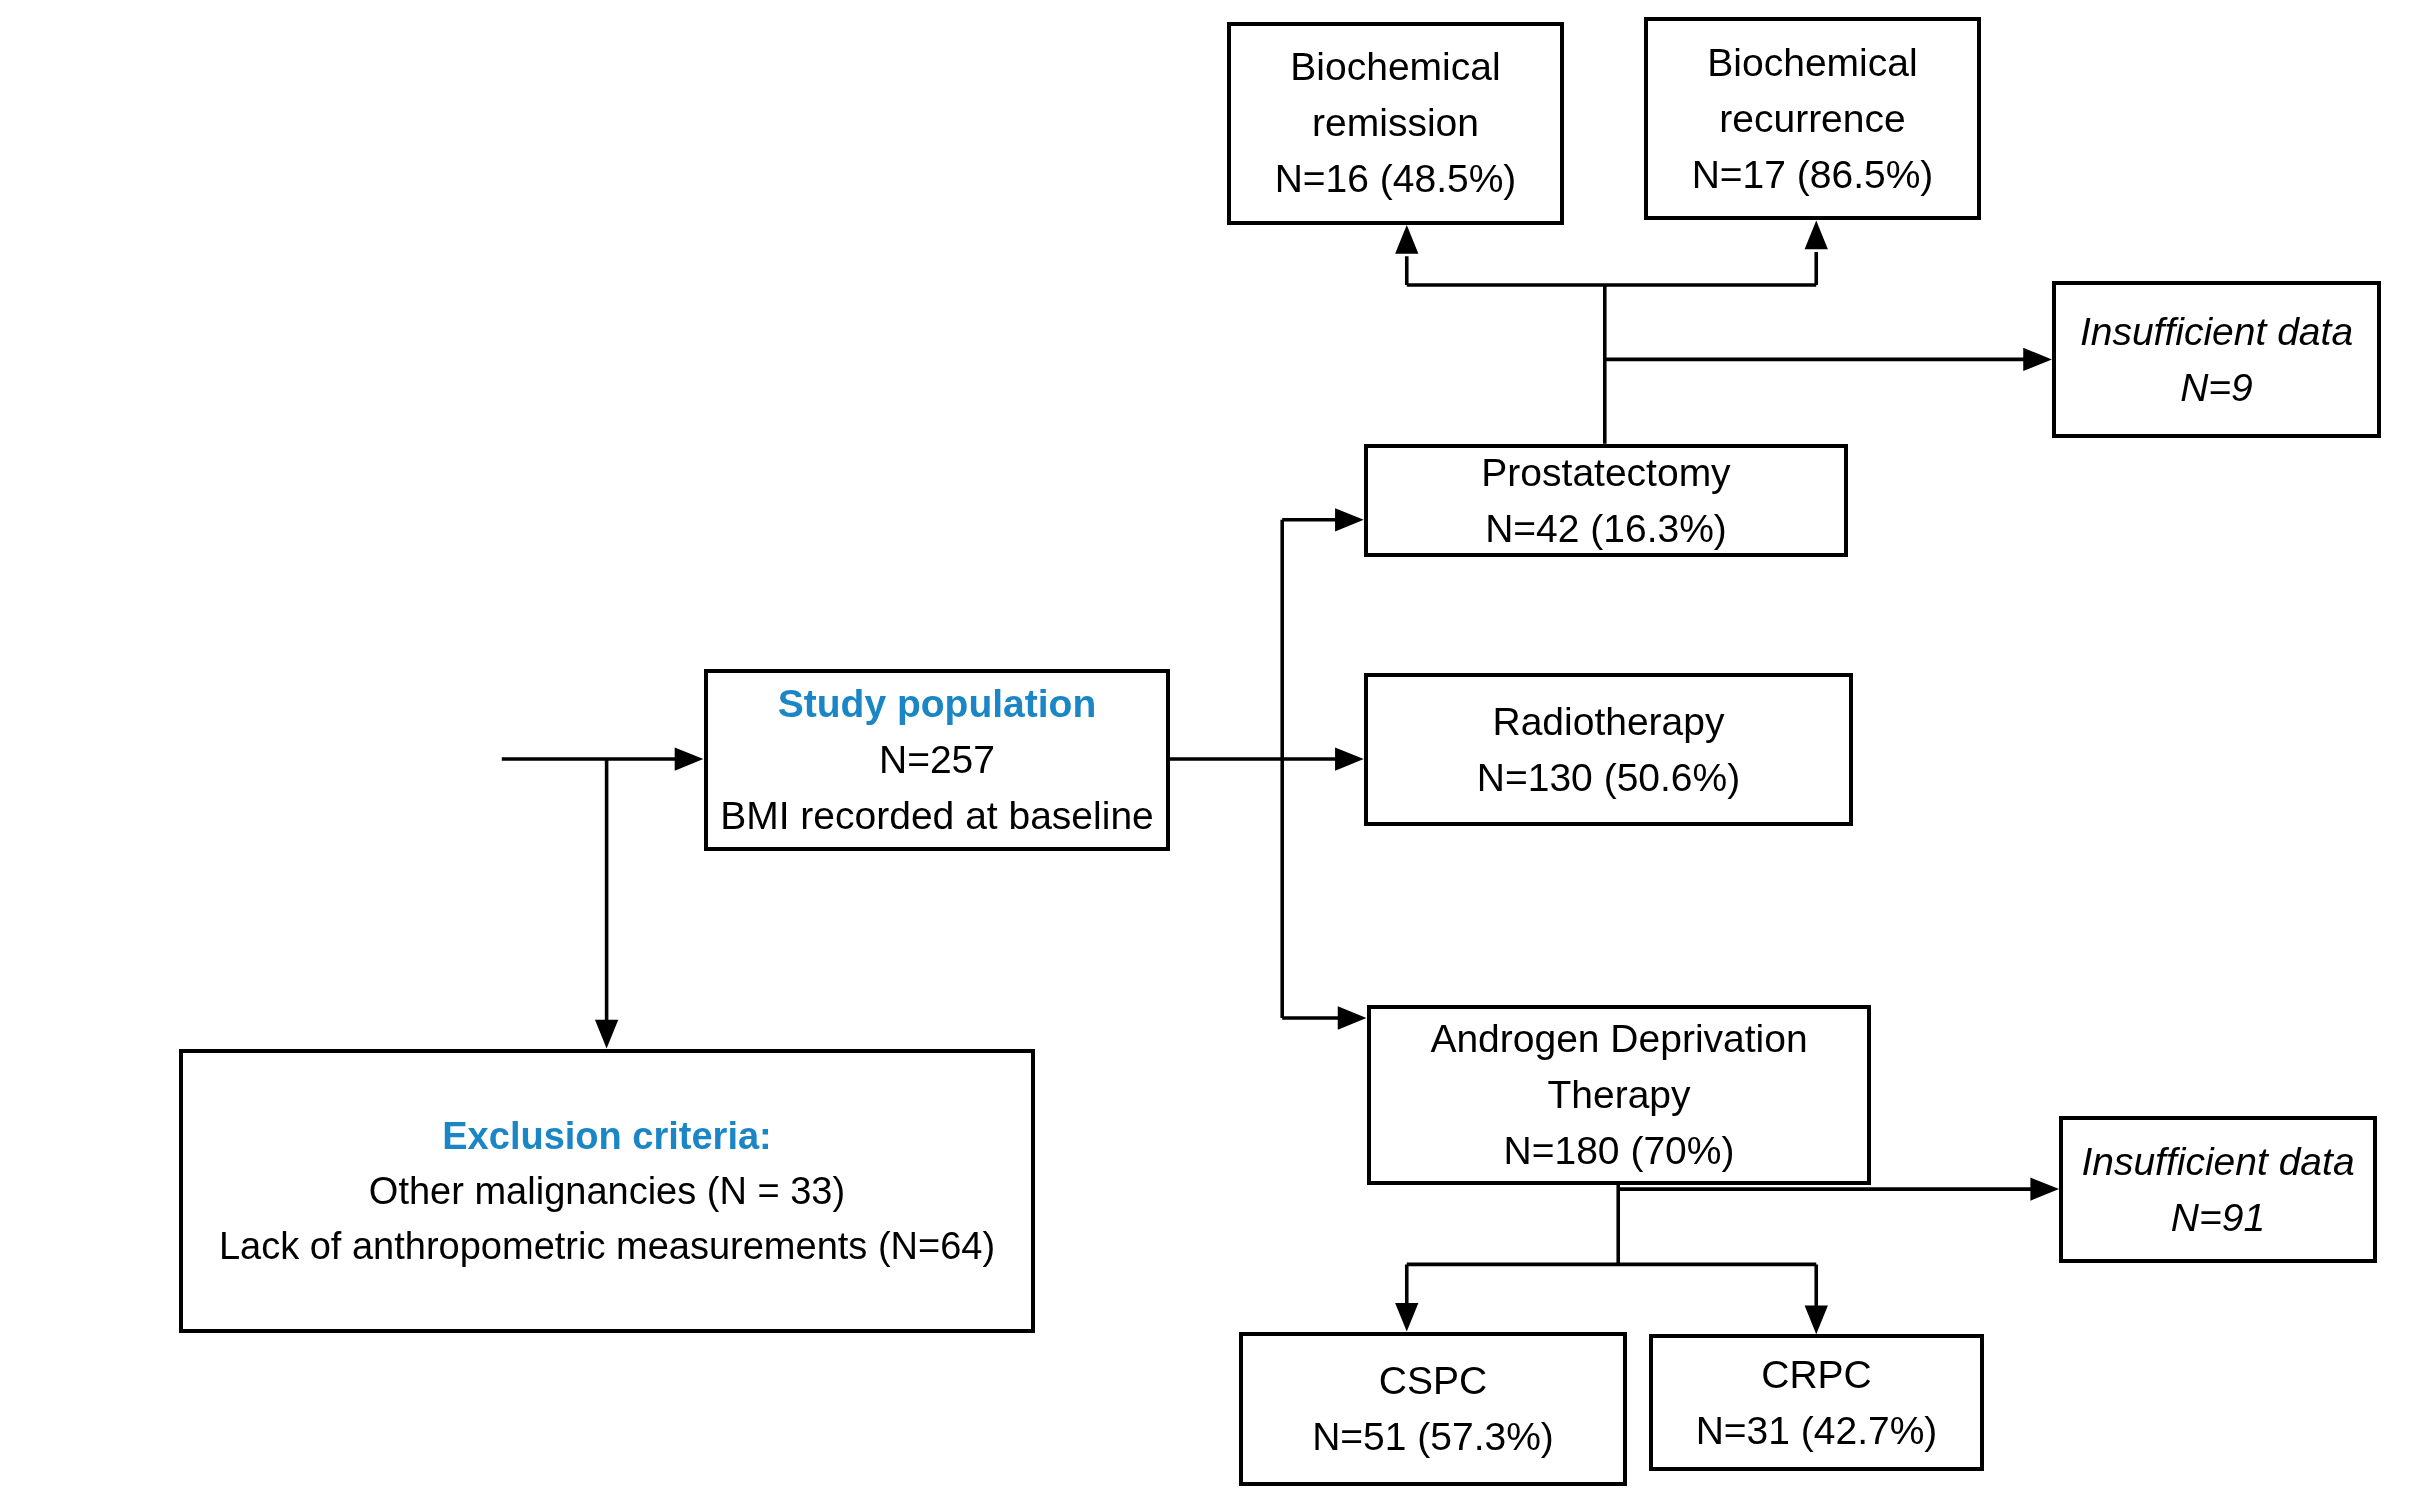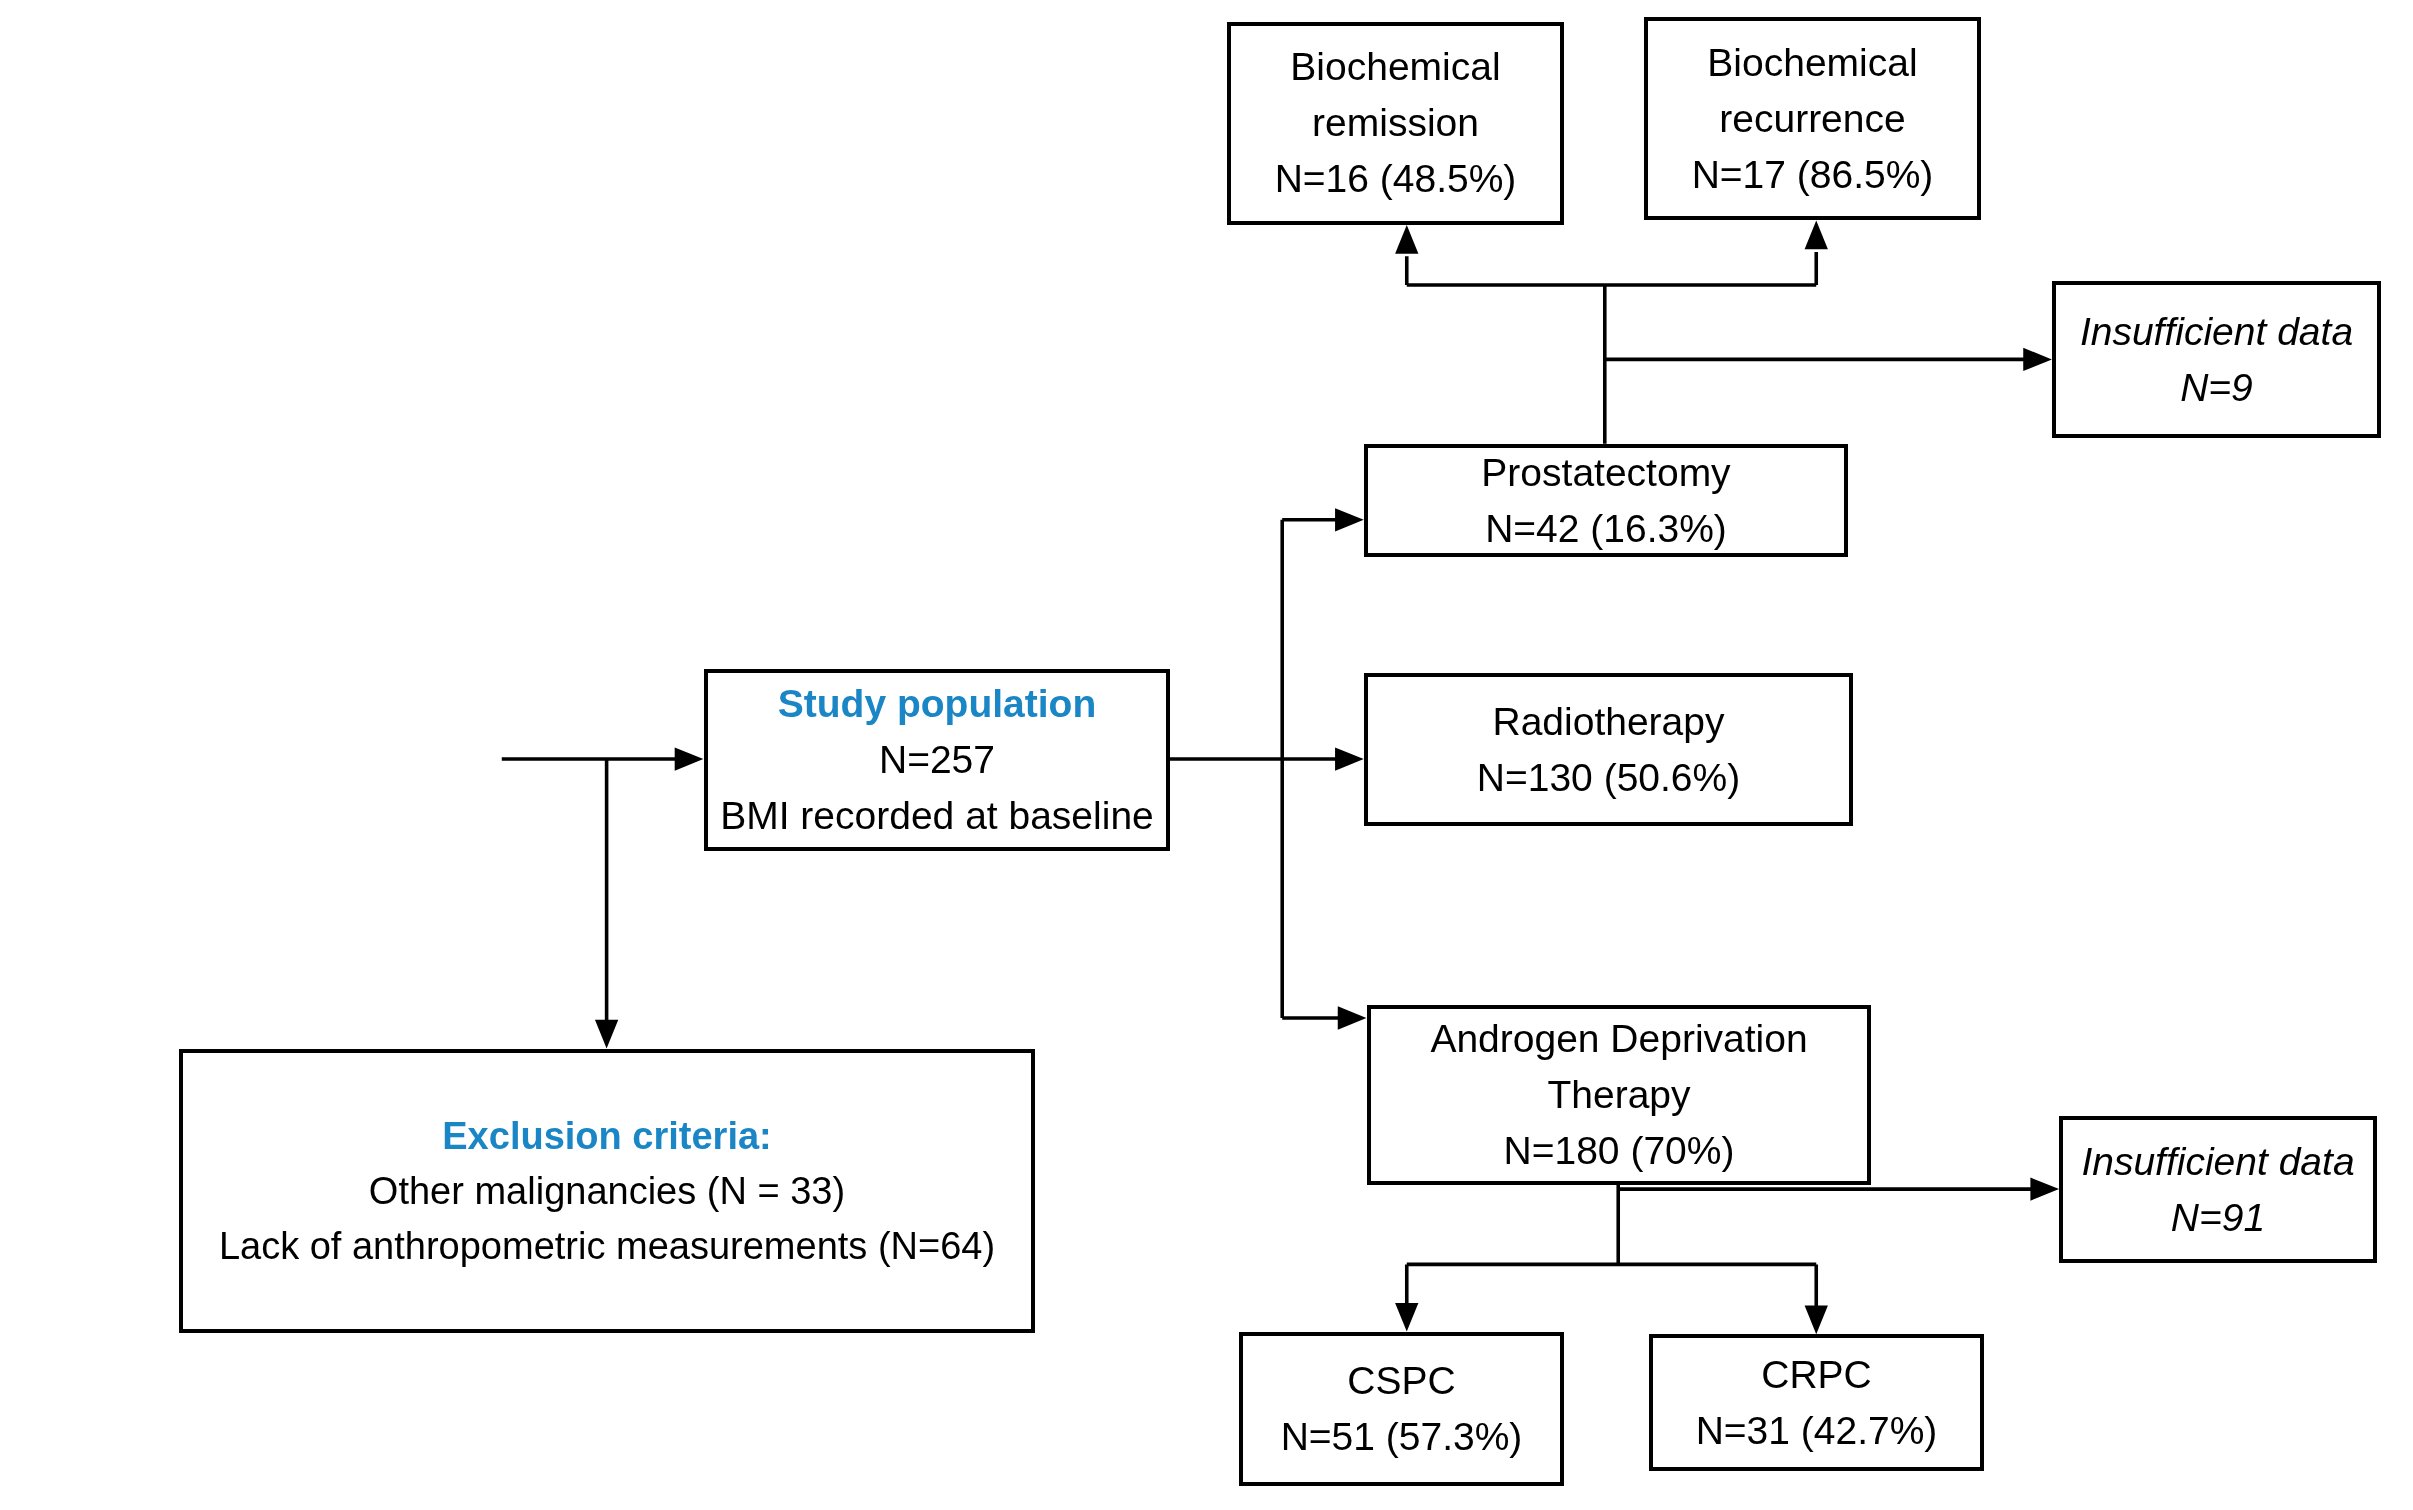--- a/index.html
+++ b/index.html
@@ -117,21 +117,21 @@
     <div class="accent">Exclusion criteria:</div>
     <div>Other malignancies (N = 33)</div>
     <div>Lack of anthropometric measurements (N=64)</div>
   </div>
 
   <div class="box italic" style="left:2059px; top:1116px; width:318px; height:147px;">
     <div>Insufficient data</div>
     <div>N=91</div>
   </div>
 
-  <div class="box" style="left:1239px; top:1332px; width:325px; height:154px;">
+  <div class="box" style="left:1239px; top:1332px; width:388px; height:154px;">
     <div>CSPC</div>
     <div>N=51 (57.3%)</div>
   </div>
 
   <div class="box" style="left:1649px; top:1334px; width:335px; height:137px;">
     <div>CRPC</div>
     <div>N=31 (42.7%)</div>
   </div>
 
 </div>

